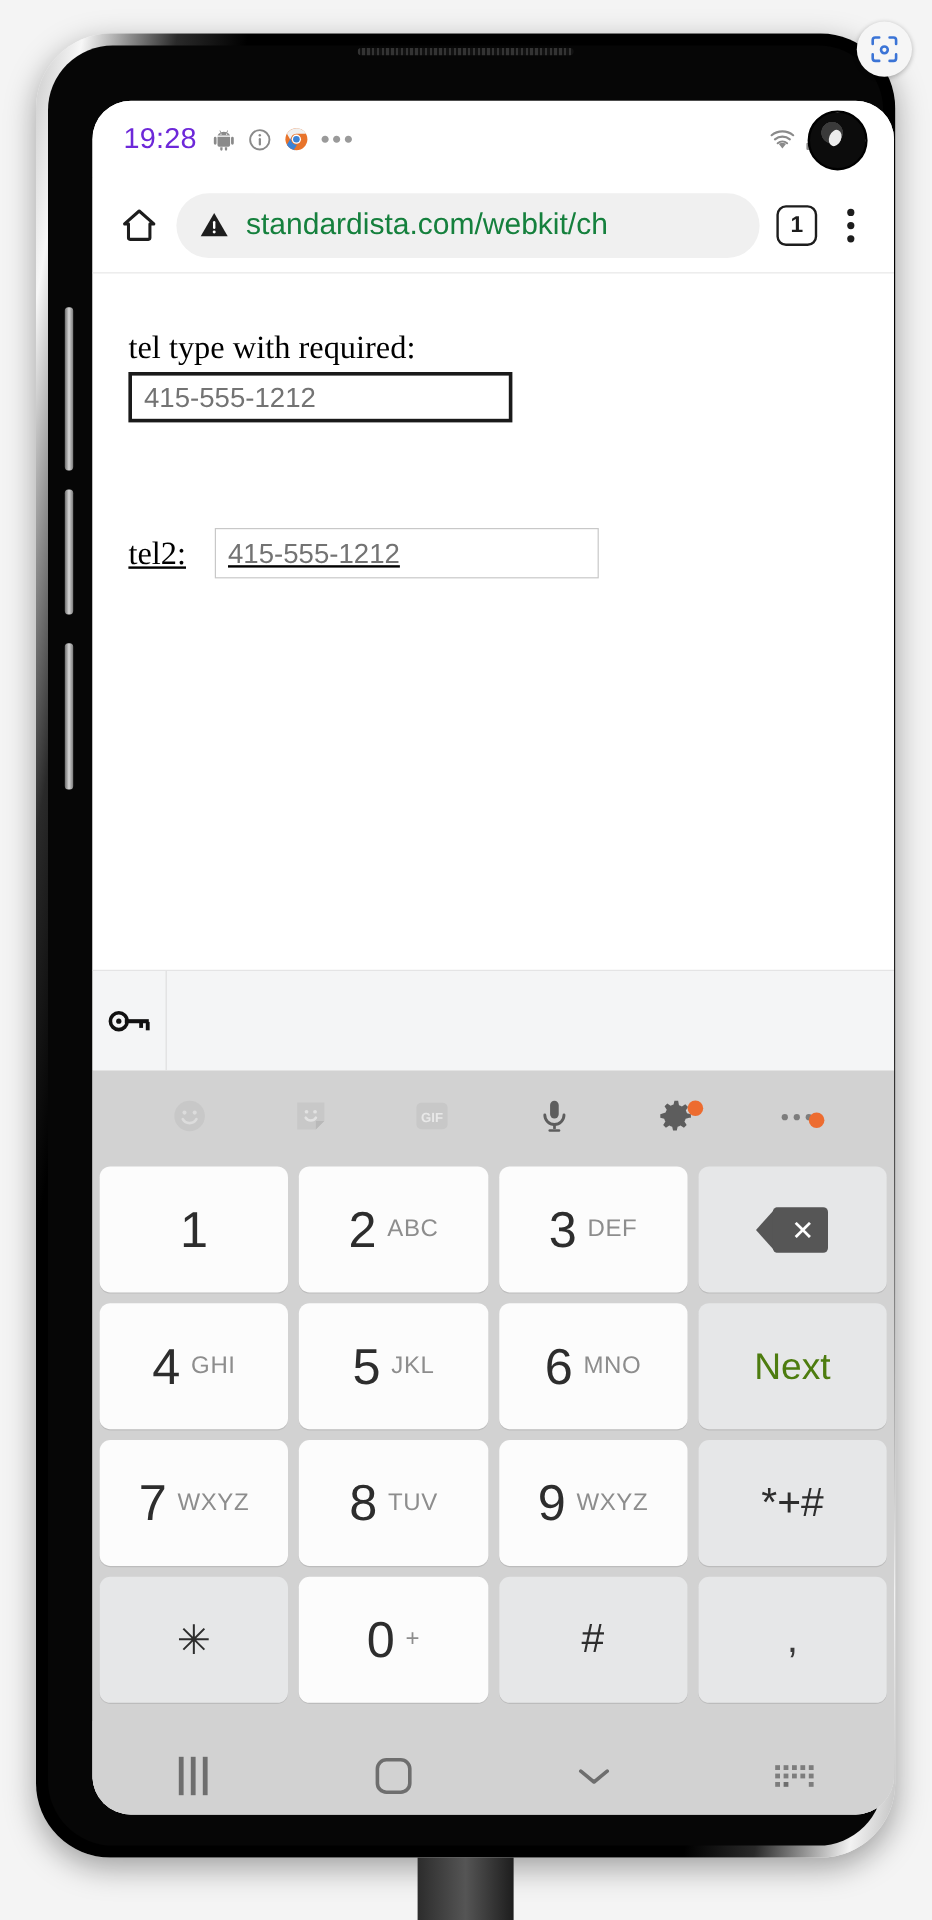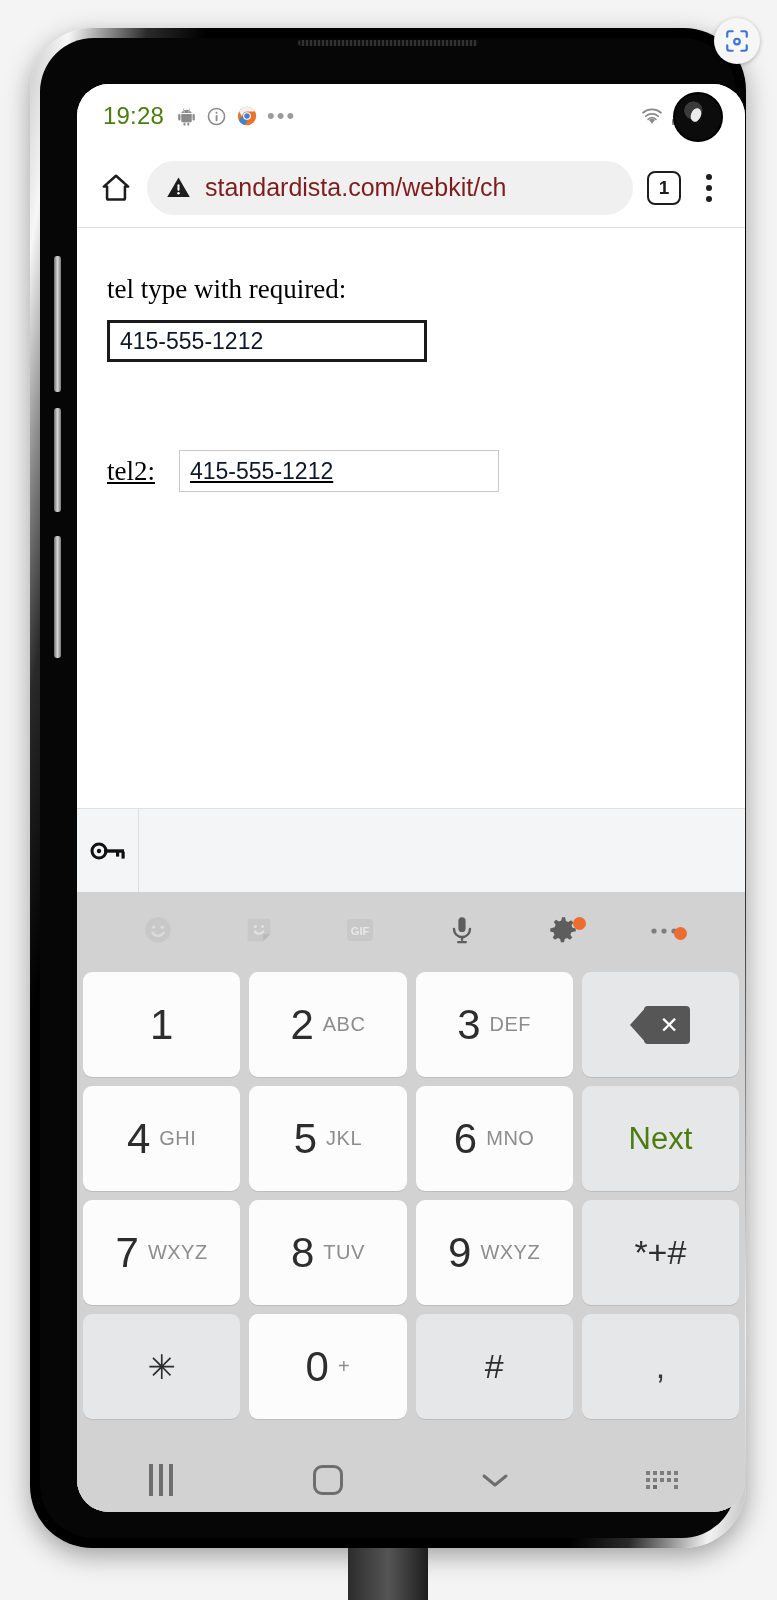--- a/index.html
+++ b/index.html
@@ -93,21 +93,21 @@
 
   
   #statusbar {
     height: 64px;
     display: flex; align-items: center;
     padding: 0 22px 0 26px;
     background: #fff;
     position: relative;
   }
   #clock {
-    font-size: 24px; color: #4d7c0f; letter-spacing: .2px;
+    font-size: 24px; color: #6d28d9; letter-spacing: .2px;
     font-family: "Liberation Sans", sans-serif;
   }
   .sb-icons-left { display: flex; align-items: center; gap: 9px; margin-left: 12px; }
   .sb-icons-right { display: flex; align-items: center; gap: 7px; margin-left: auto; margin-right: 8px; }
   .dots3 { letter-spacing: 2px; color: #9a9a9a; font-size: 22px; line-height: 1; }
   #camera-hole {
     position: absolute; right: 22px; top: 8px;
     width: 50px; height: 50px; border-radius: 50%;
     background: radial-gradient(circle at 40% 36%, #3a3a3a 0 22%, #0c0c0c 23% 100%);
     border: 2px solid #000;
@@ -131,21 +131,21 @@
     flex: 1;
     height: 54px;
     margin: 0 14px;
     background: #f0f0f0;
     border-radius: 27px;
     display: flex; align-items: center;
     padding: 0 18px;
     overflow: hidden;
   }
   #url-text {
-    font-size: 25px; color: #7f1d1d;
+    font-size: 25px; color: #15803d;
     white-space: nowrap; margin-left: 13px;
     font-family: "Liberation Sans", sans-serif;
   }
   #tab-count {
     width: 34px; height: 34px;
     border: 2.5px solid #1d1d1d;
     border-radius: 8px;
     display: flex; align-items: center; justify-content: center;
     font-size: 19px; color: #1d1d1d; font-weight: 600;
     flex: 0 0 auto;
@@ -161,25 +161,25 @@
   #webpage {
     background: #fff;
     height: 580px;
     padding: 46px 0 0 30px;
     position: relative;
   }
   .field-label {
     font-size: 27px; color: #000;
     font-family: "Liberation Serif", serif;
   }
-  #tel1-label { display: block; margin-bottom: 15px; }
+  #tel1-label { display: block; margin-bottom: 5px; }
   .tel-input {
     font-family: "Liberation Sans", sans-serif;
     font-size: 23px;
-    color: #0f172a;
+    color: #737373;
     background: #fff;
     padding: 6px 10px;
     height: 42px;
     display: flex; align-items: center;
   }
   #tel1-input {
     width: 320px;
     border: 3px solid #1a1a1a;
   }
   #tel2-row { margin-top: 88px; display: flex; align-items: center; gap: 24px; text-decoration: underline; }

